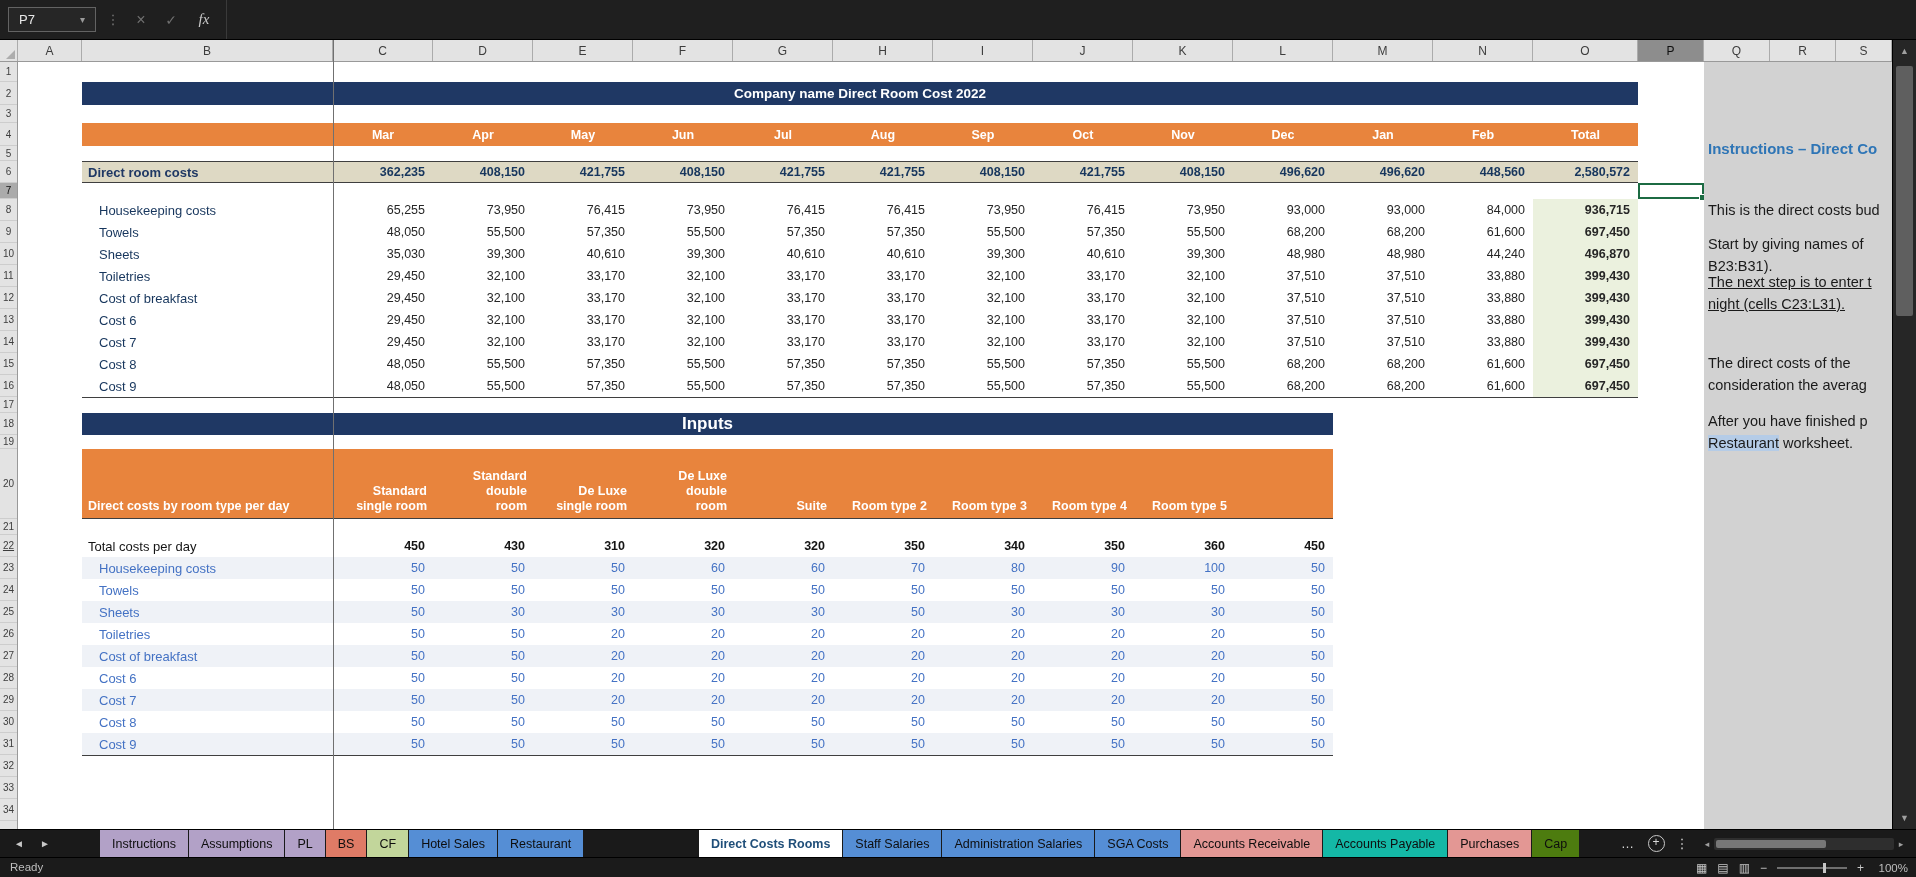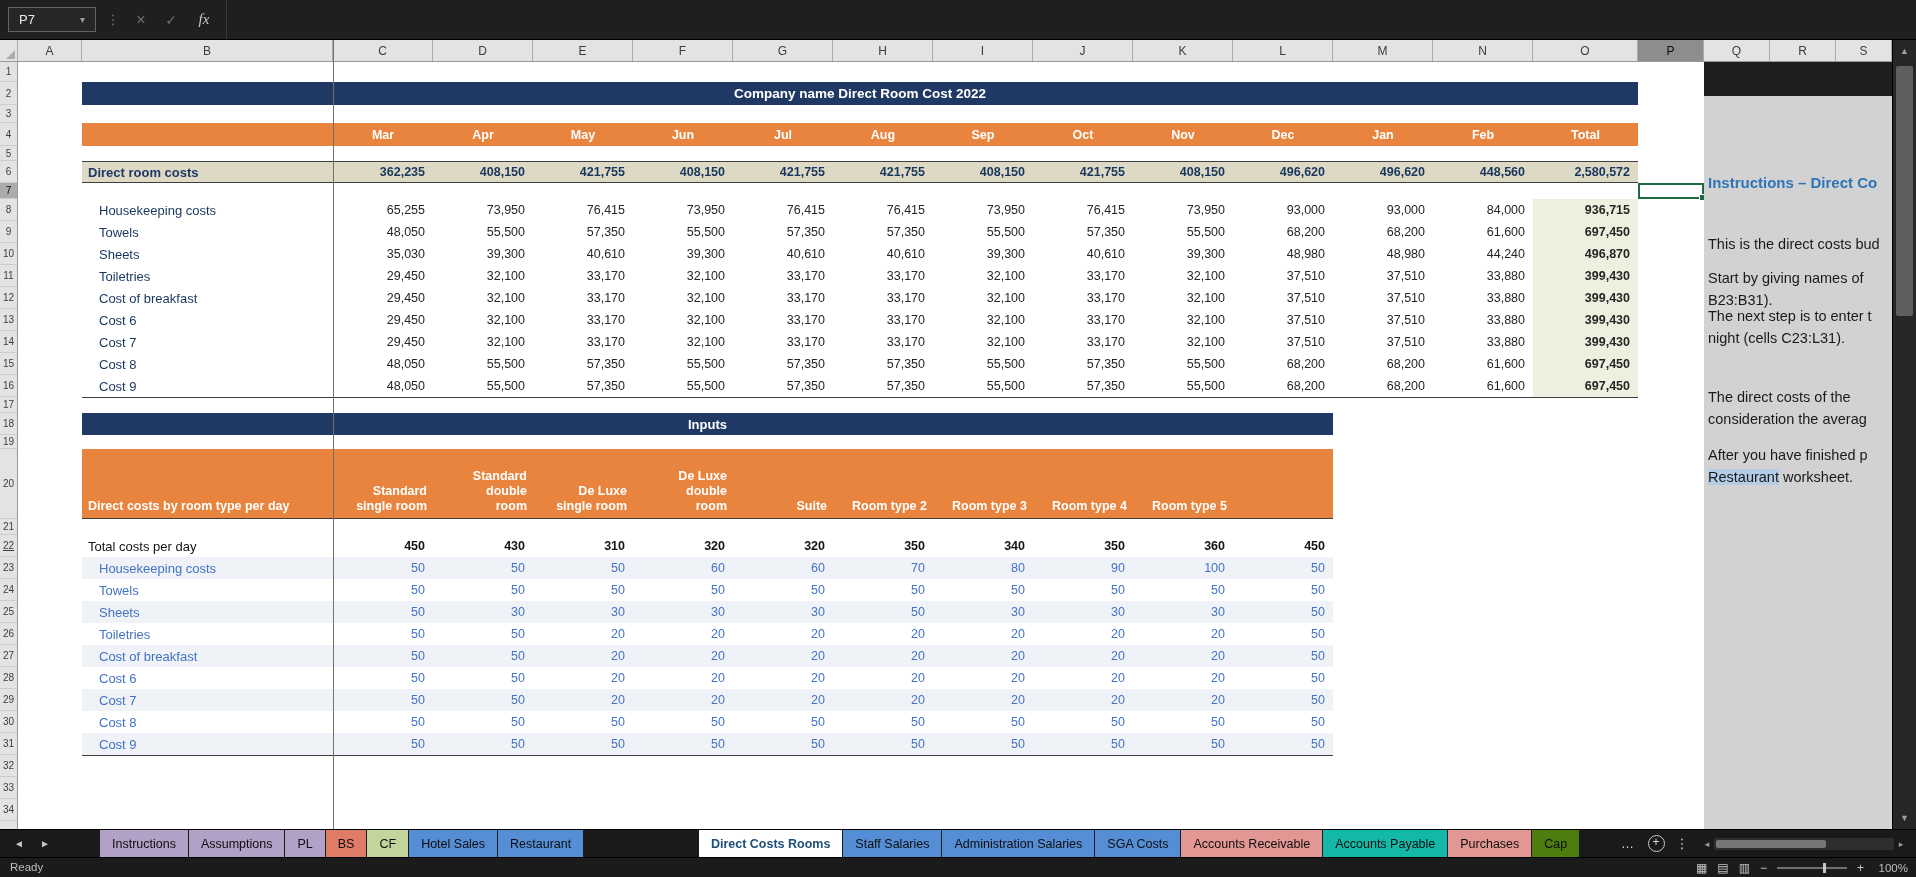--- a/index.html
+++ b/index.html
@@ -24,21 +24,21 @@
   .col-h.sel{background:#8D8D8D;color:#0F0F0F;}
   .row-gutter{position:absolute;left:0;top:62px;width:18px;height:767px;background:#E3E3E3;border-right:1px solid #999;box-sizing:border-box;overflow:hidden;}
   .row-h{box-sizing:border-box;border-bottom:1px solid #CDCDCD;font-size:10px;color:#3D3D3D;display:flex;align-items:center;justify-content:center;}
   .row-h.sel{background:#ABABAB;color:#0F0F0F;}
 
   
   .sheet{position:absolute;left:18px;top:62px;width:1686px;height:767px;background:#FFF;overflow:hidden;}
   .freeze-line{position:absolute;left:333px;top:40px;width:1px;height:789px;background:#707070;z-index:30;}
   .banner{position:absolute;background:var(--c-navy,#1F3864);color:#FFF;font-weight:bold;display:flex;align-items:center;justify-content:center;}
   .title-banner{left:64px;top:20px;width:1556px;height:23px;font-size:13.5px;}
-  .inputs-banner{left:64px;top:351px;width:1251px;height:22px;font-size:13px;}
+  .inputs-banner{left:64px;top:351px;width:1251px;height:22px;font-size:17px;}
   .month-row{position:absolute;left:64px;top:61px;width:1556px;height:23px;background:var(--c-orange,#E8843D);display:grid;grid-template-columns:251px repeat(12,100px) 105px;}
   .mcell{color:#FFF;font-weight:bold;font-size:12.5px;display:flex;align-items:center;justify-content:center;}
   .summary-row{position:absolute;left:64px;top:99px;width:1556px;height:22px;background:var(--c-beige,#DED9C4);border-top:1px solid #3F3F3F;border-bottom:1px solid #3F3F3F;box-sizing:border-box;display:grid;grid-template-columns:251px repeat(12,100px) 105px;}
   .summary-row .lbl{color:var(--c-navy,#1F3864);font-weight:bold;font-size:13px;display:flex;align-items:center;padding-left:6px;}
   .summary-row .val{color:#17365D;font-weight:bold;font-size:12.5px;display:flex;align-items:center;justify-content:flex-end;padding-right:8px;}
   .cost-rows{position:absolute;left:64px;top:137px;width:1556px;border-bottom:1px solid #3F3F3F;box-sizing:content-box;}
   .crow{height:22px;display:grid;grid-template-columns:251px repeat(12,100px) 105px;}
   .crow .lbl{color:#17365D;font-size:13px;display:flex;align-items:center;padding-left:17px;}
   .crow .val{color:#262626;font-size:12.5px;display:flex;align-items:center;justify-content:flex-end;padding-right:8px;}
   .crow .total{background:var(--c-total,#EBF1DE);font-weight:bold;}
@@ -50,21 +50,21 @@
   .inputs-total .val{font-weight:bold;color:#141414;font-size:12.5px;display:flex;align-items:center;justify-content:flex-end;padding-right:8px;}
   .input-rows{position:absolute;left:64px;top:495px;width:1251px;border-bottom:1px solid #3F3F3F;}
   .irow{height:22px;display:grid;grid-template-columns:251px repeat(10,100px);}
   .irow:nth-child(odd){background:#EFF2F7;}
   .irow .lbl{color:var(--c-inputblue,#4472C4);font-size:13px;display:flex;align-items:center;padding-left:17px;}
   .irow .val{color:var(--c-inputblue,#4472C4);font-size:12.5px;display:flex;align-items:center;justify-content:flex-end;padding-right:8px;}
   .selection{position:absolute;left:1620px;top:121px;width:66px;height:16px;border:2px solid var(--c-selgreen,#1C6B43);box-sizing:border-box;background:#FFF;z-index:20;}
   .selection .nub{position:absolute;right:-4px;bottom:-4px;width:5px;height:5px;background:var(--c-selgreen,#1C6B43);border:1px solid #FFF;}
 
   
-  .instr{position:absolute;left:1704px;top:62px;width:188px;height:767px;background:#D2D2D2;overflow:hidden;color:#1A1A1A;margin-top:34px;}
+  .instr{position:absolute;left:1704px;top:62px;width:188px;height:767px;background:#D2D2D2;overflow:hidden;color:#1A1A1A;}
   .instr-title{position:absolute;left:4px;top:78px;font-size:15px;font-weight:bold;color:var(--c-instrblue,#2E75B6);white-space:nowrap;}
   .ipara{position:absolute;left:4px;font-size:14.5px;line-height:22px;}
   .ipara div{white-space:nowrap;}
   .ipara .hlt{background:var(--c-hlblue,#B5CCE7);}
 
   
   .tab-bar{position:absolute;left:0;top:829px;width:1916px;height:28px;background:#1A1A1A;border-top:1px solid #000;box-sizing:border-box;}
   .tnav{position:absolute;left:14px;top:0;height:27px;display:flex;align-items:center;gap:16px;color:#C8C8C8;font-size:10px;}
   .tabs{position:absolute;left:100px;top:0;height:27px;width:1512px;display:flex;overflow:hidden;}
   .tab{flex:0 0 auto;display:flex;align-items:center;padding:0 12px;font-size:12.5px;color:#0E0E0E;margin-right:1px;white-space:nowrap;cursor:pointer;}
@@ -509,21 +509,21 @@
 
   <div class="instr" id="instrPanel">
     <div class="instr-title">Instructions – Direct Co</div>
   <div class="ipara" style="top: 137px;">
         <div>This is the direct costs bud</div>
       </div>
       <div class="ipara" style="top: 171px;">
         <div>Start by giving names of</div>
         <div>B23:B31).</div>
       </div>
-      <div class="ipara" style="top: 209px;">
+      <div class="ipara" style="top: 209px; text-decoration: underline;">
         <div>The next step is to enter t</div>
         <div>night (cells C23:L31).</div>
       </div>
       <div class="ipara" style="top: 290px;">
         <div>The direct costs of the</div>
         <div>consideration the averag</div>
       </div>
       <div class="ipara" style="top: 348px;">
         <div>After you have finished p</div>
         <div><span class="hlt">Restaurant</span> worksheet.</div>

